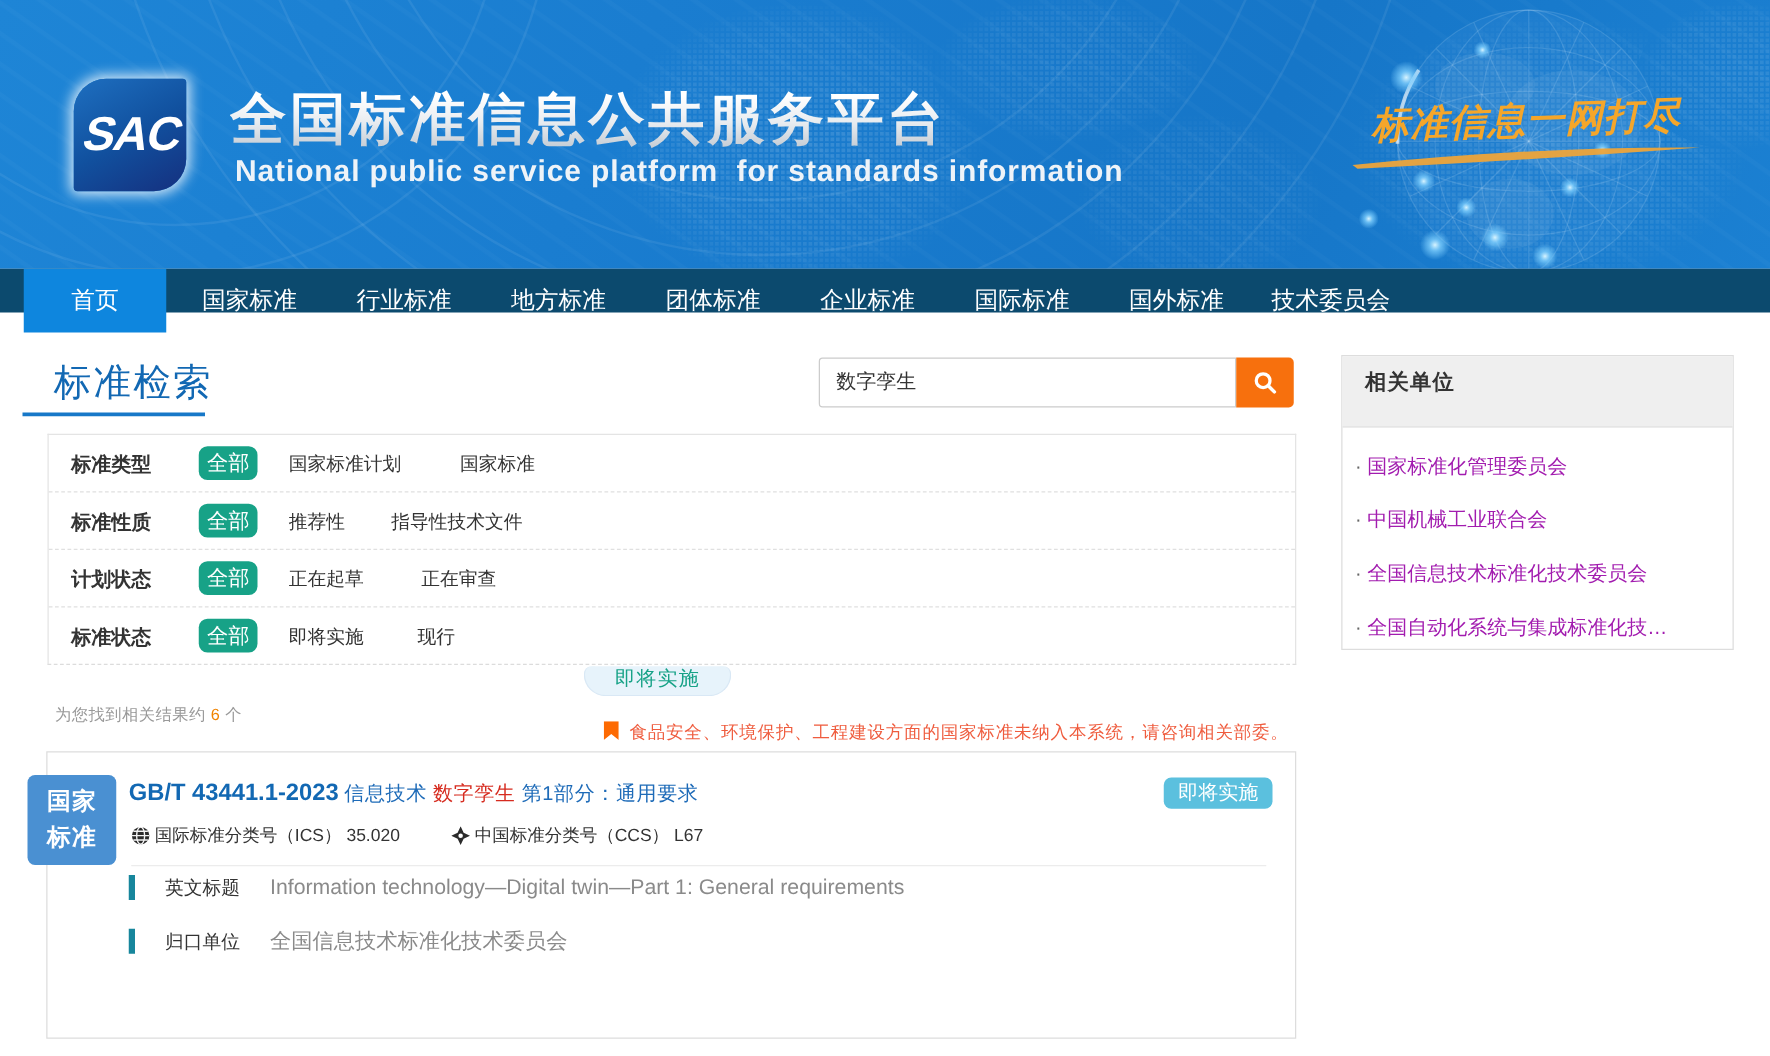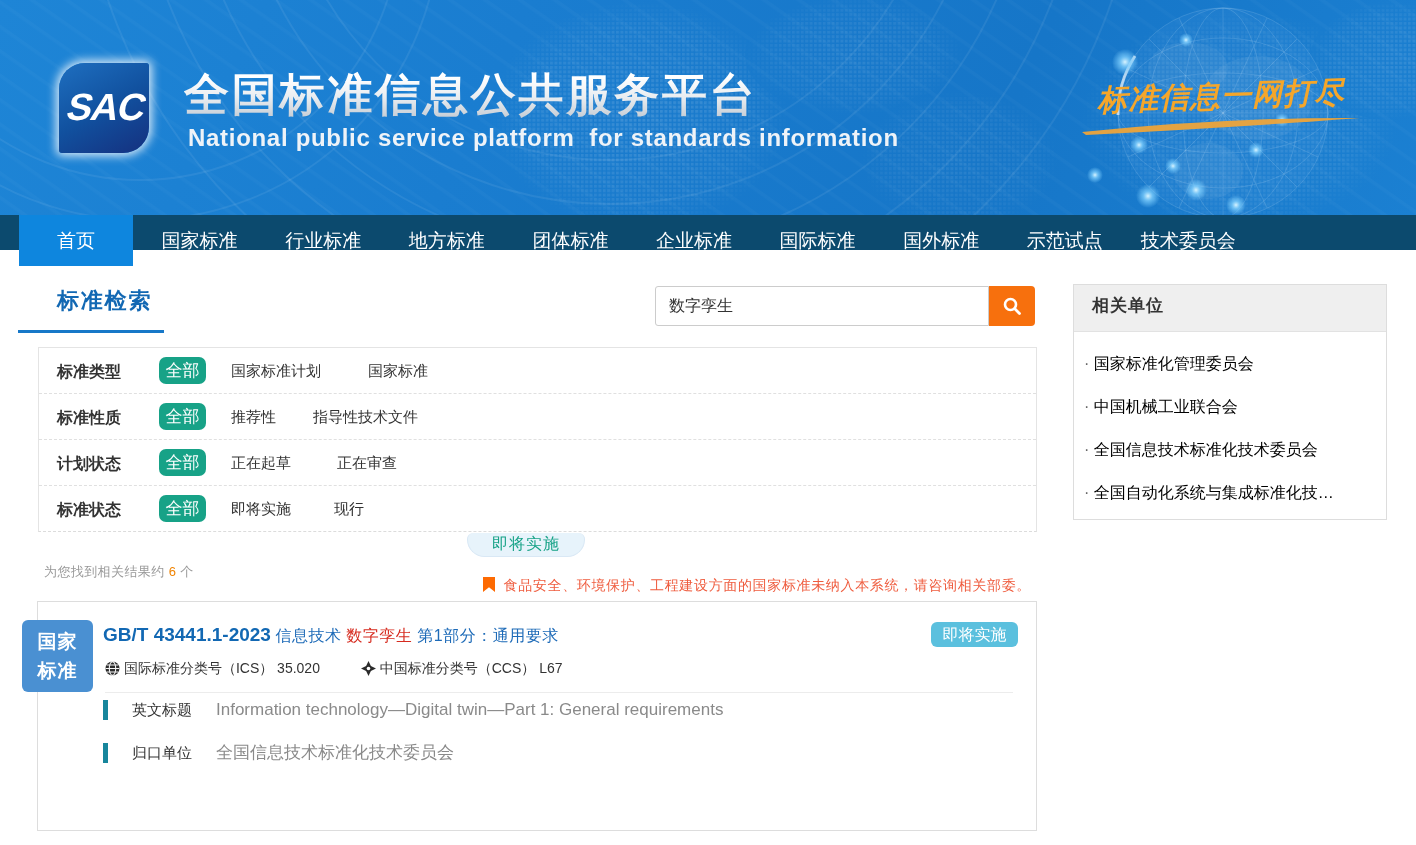--- a/index.html
+++ b/index.html
@@ -24,21 +24,21 @@
   color:#f5a62a; transform:rotate(-2deg); letter-spacing:1px; white-space:nowrap; }
 
 
 .nav { position:absolute; left:0; top:215px; width:1416px; height:35px; background:#0c4a6e; }
 .nav ul { list-style:none; display:flex; height:51px; padding-left:19px; }
 .nav li { width:114px; margin-right:9.6px; height:51px; line-height:51px; text-align:center;
   color:#fff; font-size:19px; }
 .nav li.active { background:#0e86de; }
 
 
-.tab-title { position:absolute; left:57px; top:286px; font-size:22px; font-weight:bold; color:#1268b3; letter-spacing:1.8px; }
+.tab-title { position:absolute; left:43px; top:286px; font-size:30px; font-weight:normal; color:#1268b3; letter-spacing:1.8px; }
 .tab-underline { position:absolute; left:18px; top:330px; width:146px; height:3px; background:#1778c8; }
 
 .searchwrap { position:absolute; left:655px; top:286px; width:380px; height:39px; }
 .searchinput { position:absolute; left:0; top:0; width:334px; height:40px; border:1px solid #ccc; border-radius:3px 0 0 3px; background:#fff;
   font-size:16px; color:#333; line-height:38px; padding-left:13px; }
 .searchbtn { position:absolute; left:334px; top:0; width:46px; height:40px; background:#f7700d; border-radius:0 4px 4px 0; }
 .searchbtn svg { position:absolute; left:13px; top:10px; }
 
 .filterbox { position:absolute; left:38px; top:347px; width:999px; height:185px; border:1px solid #e4e4e4; border-bottom:1px dashed #dcdcdc; background:#fff; }
 .frow { position:relative; height:46px; border-bottom:1px dashed #e0e0e0; }
@@ -72,24 +72,24 @@
 .crow { position:absolute; left:65px; font-size:15px; }
 .crow .bar { display:inline-block; width:5px; height:20px; background:#17869c; vertical-align:-5px; margin-right:24px; }
 .crow .lab { color:#333; margin-right:24px; font-size:15px; }
 .crow .val { color:#8a8a8a; font-size:17px; }
 .cfooter { position:absolute; left:0; top:184px; width:998px; height:45px; background:#f5f5f5; border-top:1px solid #e7e7e7; }
 .cfooter .item { position:absolute; top:11px; font-size:17px; color:#333; }
 .cfooter svg { vertical-align:-3px; margin-right:3px; }
 
 
 .sidebar { position:absolute; left:1073px; top:284px; width:314px; height:236px; border:1px solid #ddd; background:#fff; }
-.sidebar .shead { height:47px; background:#efefef; border-bottom:1px solid #e2e2e2; font-size:17px; font-weight:bold; color:#333;
+.sidebar .shead { height:57px; background:#efefef; border-bottom:1px solid #e2e2e2; font-size:17px; font-weight:bold; color:#333;
   line-height:41px; padding-left:18px; letter-spacing:1px; }
 .sidebar ul { list-style:none; padding:10px 0 0 10px; }
-.sidebar li { font-size:16px; color:#000000; height:43px; line-height:43px; white-space:nowrap; overflow:hidden; width:295px; }
+.sidebar li { font-size:16px; color:#a21caf; height:43px; line-height:43px; white-space:nowrap; overflow:hidden; width:295px; }
 .sidebar li:before { content:"· "; color:#666; }
 </style>
 </head>
 <body>
 <div id="page">
 
   <div class="header">
     <svg class="hdrsvg" width="1416" height="215">
       <defs>
         <radialGradient id="dotglow" cx="50%" cy="50%" r="50%">
@@ -192,21 +192,20 @@
   <div class="nav">
     <ul>
       <li class="active">首页</li>
       <li>国家标准</li>
       <li>行业标准</li>
       <li>地方标准</li>
       <li>团体标准</li>
       <li>企业标准</li>
       <li>国际标准</li>
       <li>国外标准</li>
-      <li>示范试点</li>
       <li>技术委员会</li>
     </ul>
   </div>
 
   <div class="tab-title">标准检索</div>
   <div class="tab-underline"></div>
   <div class="searchwrap">
     <div class="searchinput">数字孪生</div>
     <div class="searchbtn">
       <svg width="20" height="20" viewBox="0 0 20 20">

